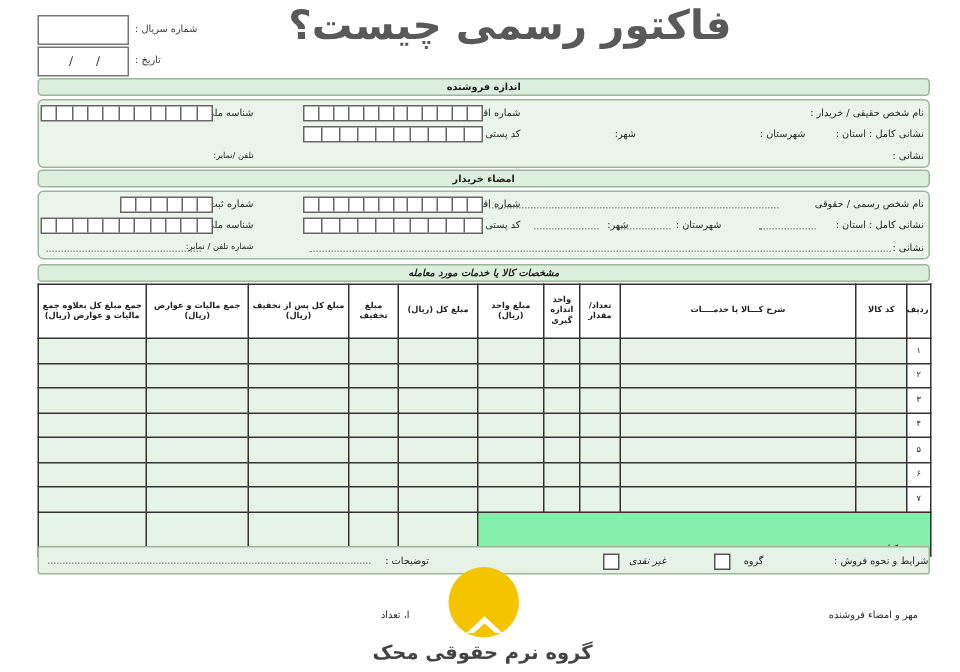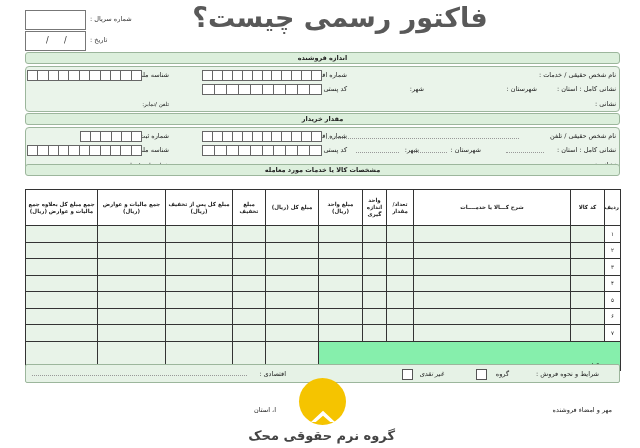--- a/index.html
+++ b/index.html
@@ -43,21 +43,21 @@
 <div class="topbox" style="top:31px;">
   <span class="date-slash" style="left:20px;">/</span>
   <span class="date-slash" style="left:38px;">/</span>
 </div>
 <div class="toplabel" style="left:90px; top:36px;">تاریخ :</div>
 
 <div class="title">فاکتور رسمی چیست؟</div>
 
 <div class="bar" style="top:52px;">اندازه فروشنده</div>
 <div class="panel" style="top:66px; height:46px;">
-  <div class="lbl" style="right:3px; top:4px;">نام شخص حقیقی / خدمات :</div>
+  <div class="lbl" style="right:3px; top:4px;">نام شخص حقیقی / خریدار :</div>
   <div class="lbl" style="right:272px; top:4px;">شماره اقتصادی :</div>
   <div class="cells" style="left:176px; top:3px; width:120px;">
       <span></span>
       <span></span>
       <span></span>
       <span></span>
       <span></span>
       <span></span>
       <span></span>
       <span></span>
@@ -95,23 +95,23 @@
       <span></span>
       <span></span>
       <span></span>
       <span></span>
     </div>
 
   <div class="lbl" style="right:3px; top:33px;">نشانی :</div>
   <div class="lbl" style="right:450px; top:34px; font-size:5.5px;">تلفن /نمابر:</div>
 </div>
 
-<div class="bar" style="top:113px;">مقدار خریدار</div>
+<div class="bar" style="top:113px;">امضاء خریدار</div>
 <div class="panel" style="top:127px; height:46px;">
-  <div class="lbl" style="right:3px; top:4px;">نام شخص حقیقی / تلفن</div>
+  <div class="lbl" style="right:3px; top:4px;">نام شخص رسمی / حقوقی</div>
   <div class="dots" style="left:300px; right:100px; top:10px;"></div>
   <div class="lbl" style="right:272px; top:4px;">شماره اقتصادی :</div>
   <div class="cells" style="left:176px; top:3px; width:120px;">
       <span></span>
       <span></span>
       <span></span>
       <span></span>
       <span></span>
       <span></span>
       <span></span>
@@ -164,21 +164,21 @@
       <span></span>
       <span></span>
     </div>
 
   <div class="lbl" style="right:3px; top:33px;">نشانی :</div>
   <div class="dots" style="left:180px; right:25px; top:39px;"></div>
   <div class="lbl" style="right:450px; top:34px; font-size:5.5px;">شماره تلفن / نمابر:</div>
   <div class="dots" style="left:5px; right:485px; top:39px;"></div>
 </div>
 
-<div class="bar" style="top:164px;">مشخصات کالا یا خدمات مورد معامله</div>
+<div class="bar" style="top:176px;font-style:italic;">مشخصات کالا یا خدمات مورد معامله</div>
 
 <table class="goods">
   <colgroup>
     <col style="width:16px">
     <col style="width:34px">
     <col style="width:157px">
     <col style="width:27px">
     <col style="width:24px">
     <col style="width:44px">
     <col style="width:53px">
@@ -299,28 +299,28 @@
       <td></td>
       <td></td>
       <td></td>
       <td></td>
       <td></td>
     </tr>
   </tbody>
 </table>
 
 <div class="cond">
-  <div class="lbl" style="right:20px; top:5px;margin-left:44px;">شرایط و نحوه فروش :</div>
+  <div class="lbl" style="right:0; top:5px;margin-left:44px;">شرایط و نحوه فروش :</div>
   <div class="lbl" style="right:110px; top:5px;">گروه</div>
   <div class="chk" style="right:132px;"></div>
   <div class="lbl" style="right:175px; top:5px;font-style:italic;">غیر نقدی</div>
   <div class="chk" style="right:206px;"></div>
-  <div class="lbl" style="right:333px; top:5px;">اقتصادی :</div>
+  <div class="lbl" style="right:333px; top:5px;">توضیحات :</div>
   <div class="dots" style="left:6px; right:372px; top:10px;"></div>
 </div>
 
 <div class="logo-circle"></div>
 <div class="logo-notch"></div>
 
 <div class="lbl" style="right:28px; top:406px; font-size:6.5px;margin-left:12px;">مهر و امضاء فروشنده</div>
-<div class="lbl" style="left:254px; top:406px; font-size:6.5px;">ا، استان</div>
+<div class="lbl" style="left:254px; top:406px; font-size:6.5px;">ا، تعداد</div>
 
 <div class="logo-text">گروه نرم حقوقی محک</div>
 
 </body></html>

